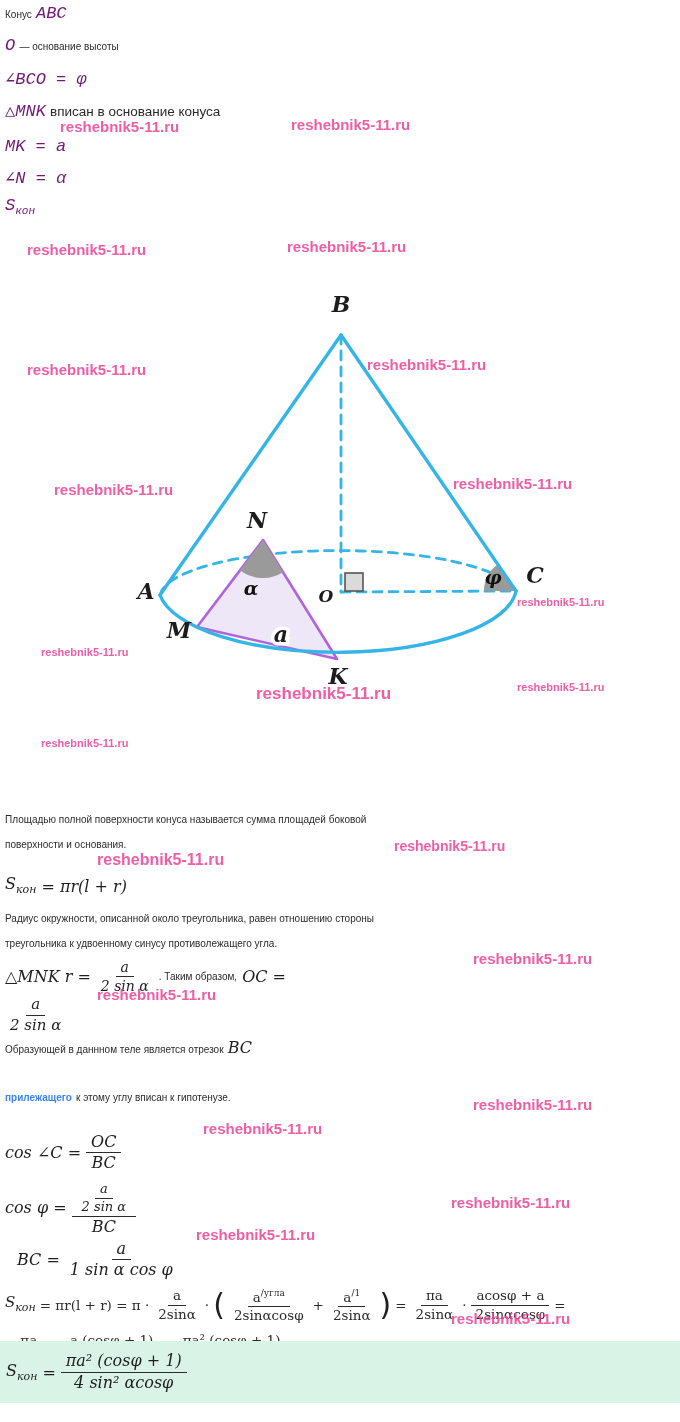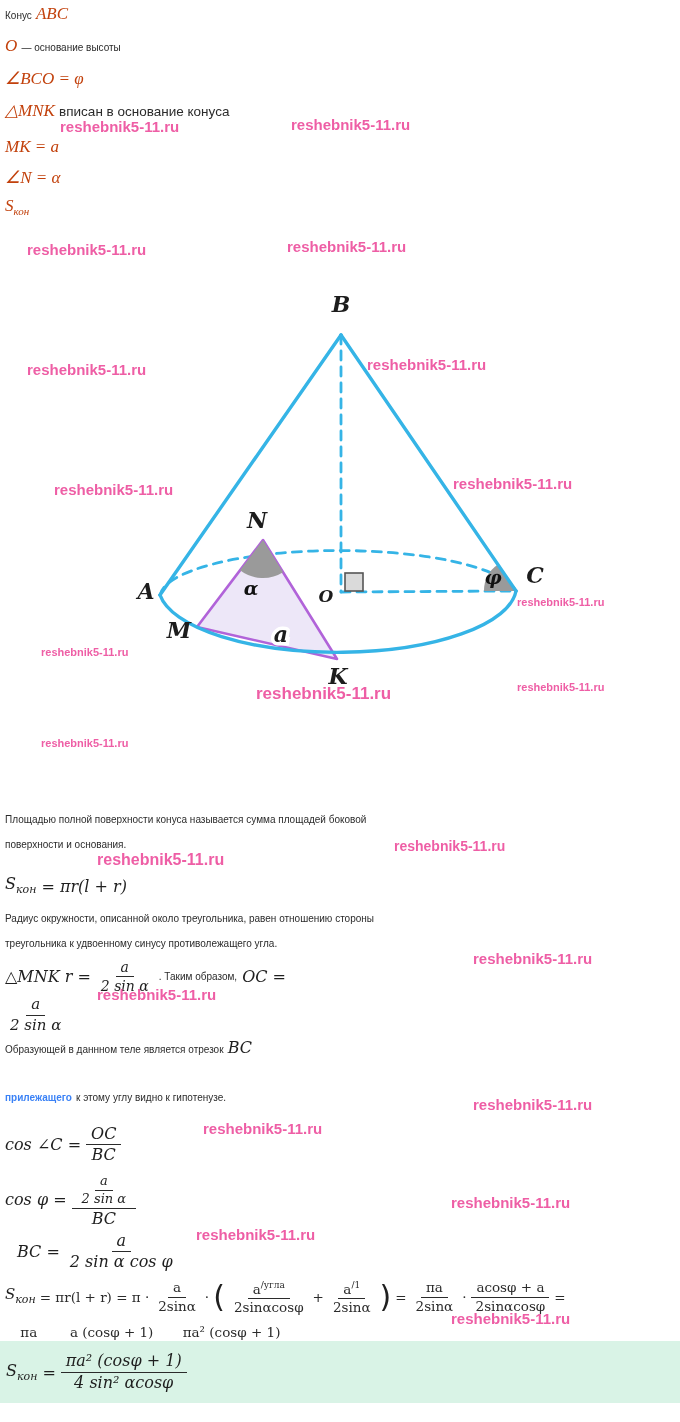--- a/index.html
+++ b/index.html
@@ -3,21 +3,21 @@
 <meta charset="utf-8">
 <style>
   html,body{margin:0;padding:0;}
   body{
     width:680px;height:1422px;position:relative;overflow:hidden;
     background:#ffffff;color:#2b2b2b;
     font-family:"Liberation Sans",sans-serif;font-size:15px;
   }
   .txt{font-size:10px;}
   .small{font-size:13.5px;}
-  .m{font-family:Liberation Serif, serif;font-style:italic;font-size:17px;color:#c2410c;}
+  .m{font-family:Liberation Mono, monospace;font-style:italic;font-size:17px;color:#701a75;}
   .msm{font-family:"DejaVu Serif",serif;font-style:italic;font-size:16px;color:#1f1f1f;}
   .given-line{position:absolute;left:5px;white-space:nowrap;}
   sub.sb{font-size:11px;}
   sup.sp{font-size:9px;}
   .wm{position:absolute;font-weight:bold;color:#ec4899;opacity:.88;white-space:nowrap;}
   .sol{position:absolute;top:806px;left:5px;width:672px;line-height:23px;}
   .mathrow{display:flex;align-items:center;gap:5px;white-space:nowrap;font-family:"DejaVu Serif",serif;}
   .frac{display:inline-flex;flex-direction:column;align-items:center;line-height:1.15;}
   .frac .num{padding:0 5px 1px;border-bottom:1.4px solid #2b2b2b;text-align:center;}
   .frac .den{padding:1px 5px 0;text-align:center;}
@@ -126,24 +126,24 @@
   </div>
 
   <div>
     <span class="txt">Образующей в даннном теле является отрезок</span>
     <span class="msm">BC</span>
   </div>
 
   <div>
     <br>
     <span class="txt term-bold">прилежащего</span>
-    <span class="txt">к этому углу видно к гипотенузе.</span>
-  </div>
-
-  <div class="mathrow" style="margin:16px 0 6px">
+    <span class="txt">к этому углу вписан к гипотенузе.</span>
+  </div>
+
+  <div class="mathrow" style="margin:24px 0 6px">
     <span class="msm">cos ∠C =</span>
     <span class="frac msm">
       <span class="num">OC</span>
       <span class="den">BC</span>
     </span>
   </div>
 
   <div class="mathrow" style="margin:4px 0">
     <span class="msm">cos φ =</span>
     <span class="frac msm">
@@ -154,21 +154,21 @@
         </span>
       </span>
       <span class="den">BC</span>
     </span>
   </div>
 
   <div class="mathrow" style="margin:4px 12px">
     <span class="msm">BC =</span>
     <span class="frac msm">
       <span class="num">a</span>
-      <span class="den">2 sin α cos φ</span>
+      <span class="den">1 sin α cos φ</span>
     </span>
   </div>
 
   <div class="mathrow flong" style="margin-top:8px">
     <span class="msm" style="font-size:15px"><span>S</span><sub class="sb">кон</sub></span>
     <span>= πr(l + r) = π ·</span>
     <span class="frac">
       <span class="num">a</span>
       <span class="den">2sinα</span>
     </span>

